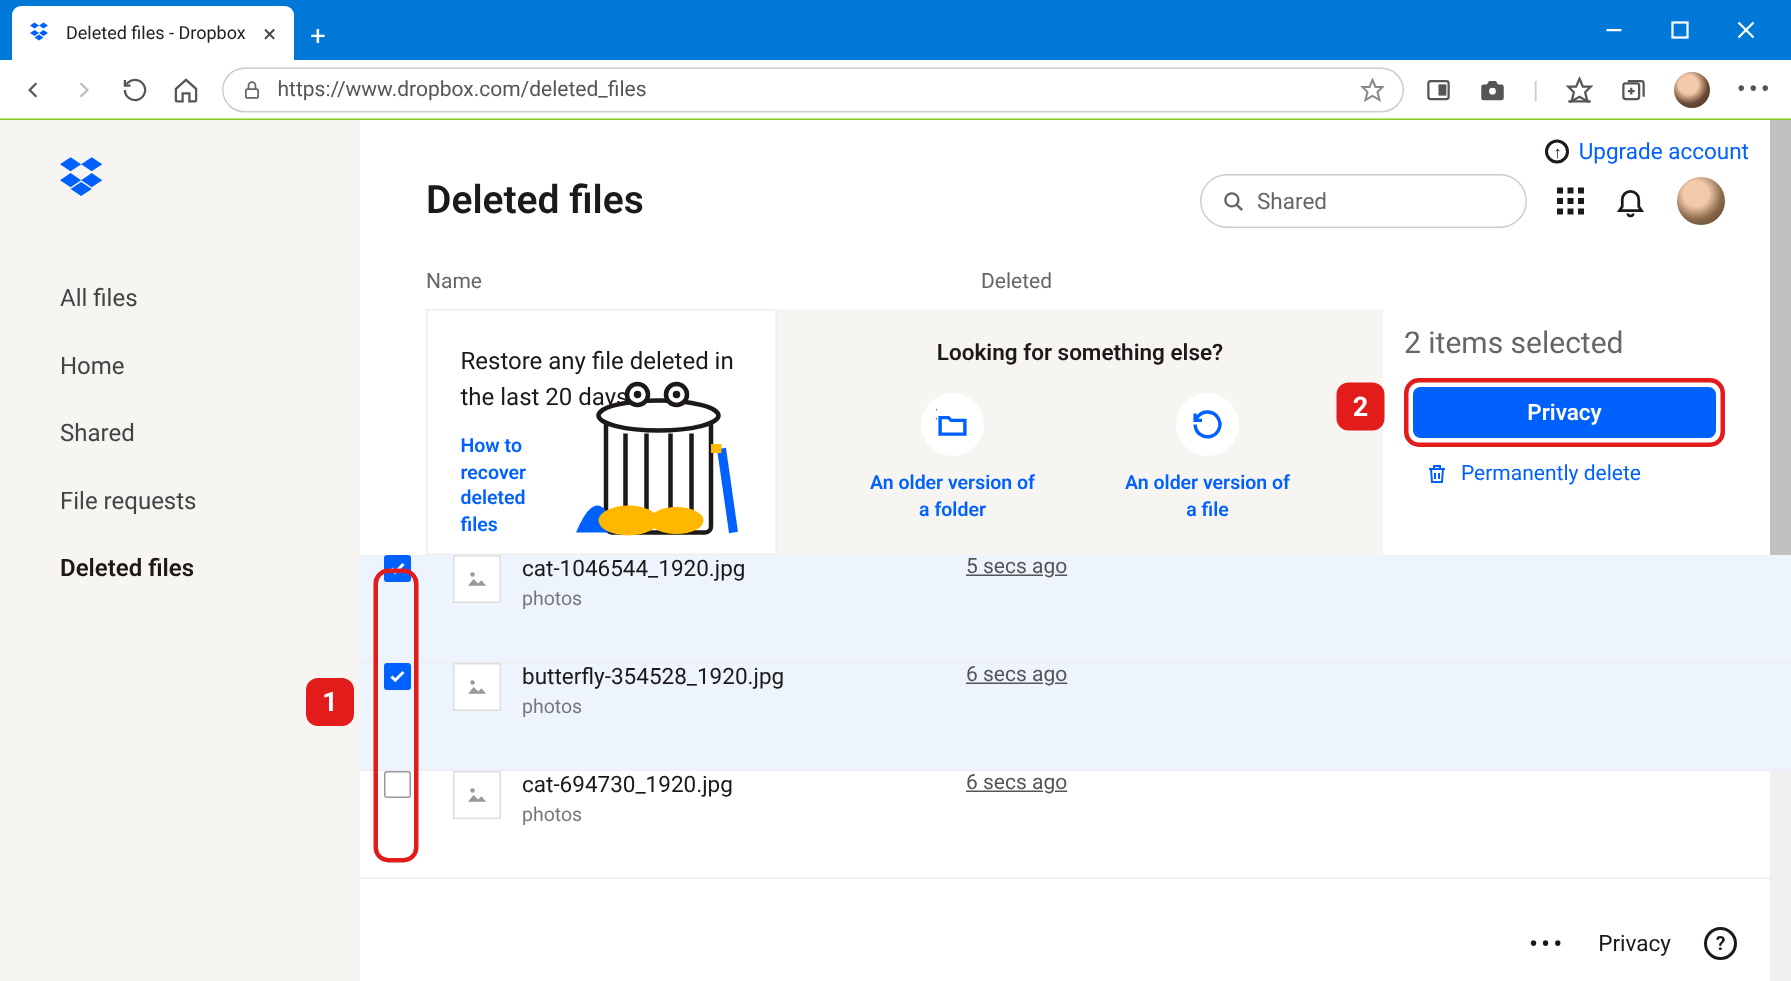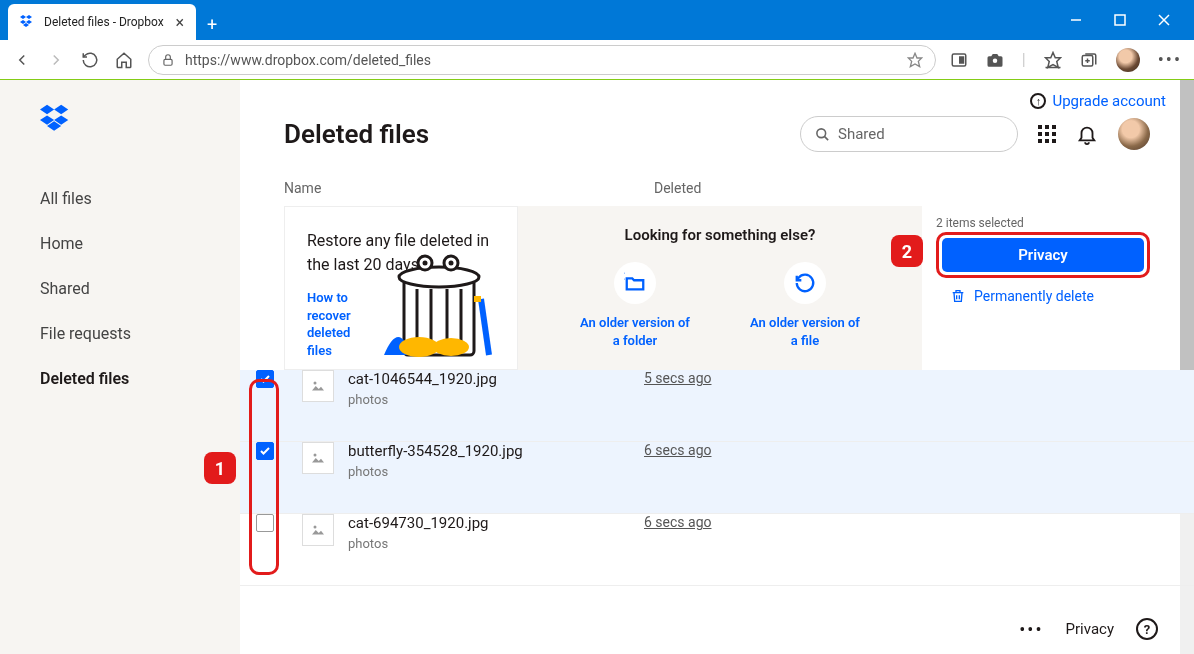--- a/index.html
+++ b/index.html
@@ -57,21 +57,21 @@
 .card-left-link { font-size: 13px; color: #0061ff; font-weight: 600; line-height: 1.35; cursor: pointer; }
 .illust { margin-left: auto; margin-top: -56px; }
 .card-right { flex: 1; display: flex; flex-direction: column; align-items: center; padding: 20px 0 0 0; }
 .card-right-title { font-size: 15px; font-weight: 600; color: #1e1919; margin-bottom: 18px; }
 .options { display: flex; gap: 60px; }
 .option { display: flex; flex-direction: column; align-items: center; gap: 10px; cursor: pointer; }
 .option-circle { width: 42px; height: 42px; background: #fff; border-radius: 50%; display: flex; align-items: center; justify-content: center; color: #0061ff; }
 .option-label { font-size: 13px; color: #0061ff; font-weight: 600; text-align: center; width: 110px; line-height: 1.35; }
 
 .side-panel { width: 214px; padding-top: 10px; }
-.sel-text { font-size: 12px; color: #666; margin-bottom: 2px; }
+.sel-text { font-size: 20px; color: #666; margin-bottom: 12px; }
 .restore-outer { border: 3px solid #e21b1b; border-radius: 10px; padding: 3px; margin-bottom: 10px; position: relative; }
 .restore-btn { width: 100%; height: 34px; background: #0061ff; color: #fff; border: none; border-radius: 5px; font-size: 15px; font-weight: 600; cursor: pointer; }
 .perm-delete { display: flex; align-items: center; gap: 8px; color: #0061ff; font-size: 14px; cursor: pointer; padding-left: 14px; }
 
 .file-list { padding-left: 0; position: relative; margin-top: 0; }
 .file-row { display: flex; align-items: flex-start; height: 72px; border-bottom: 1px solid #eee; padding-left: 16px; }
 .file-row.selected { background: #edf4fe; }
 .checkbox { width: 18px; height: 18px; border: 1.5px solid #999; border-radius: 2px; cursor: pointer; display: flex; align-items: center; justify-content: center; margin-right: 28px; }
 .checkbox.checked { background: #0061ff; border-color: #0061ff; color: #fff; }
 .file-thumb { width: 32px; height: 32px; background: #fff; border: 1px solid #ddd; display: flex; align-items: center; justify-content: center; color: #999; margin-right: 14px; }

